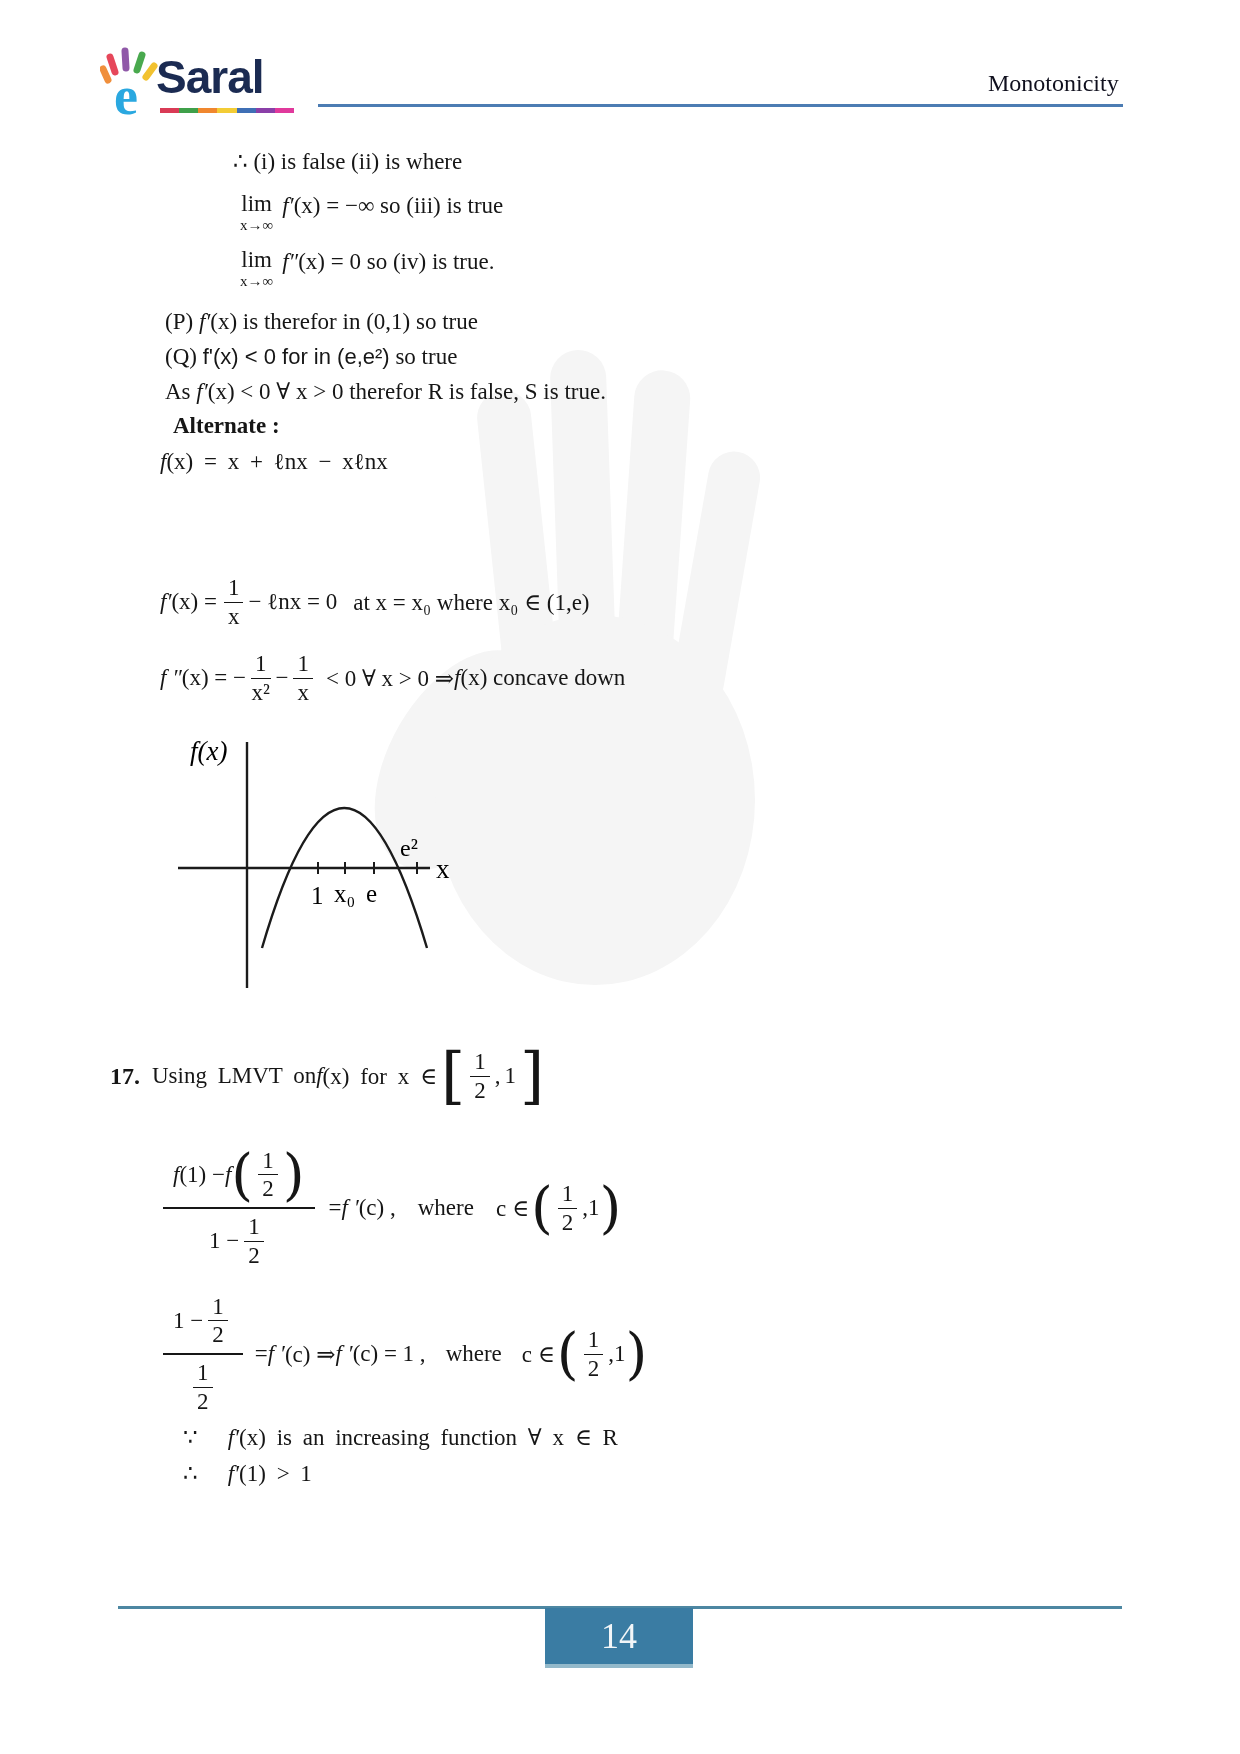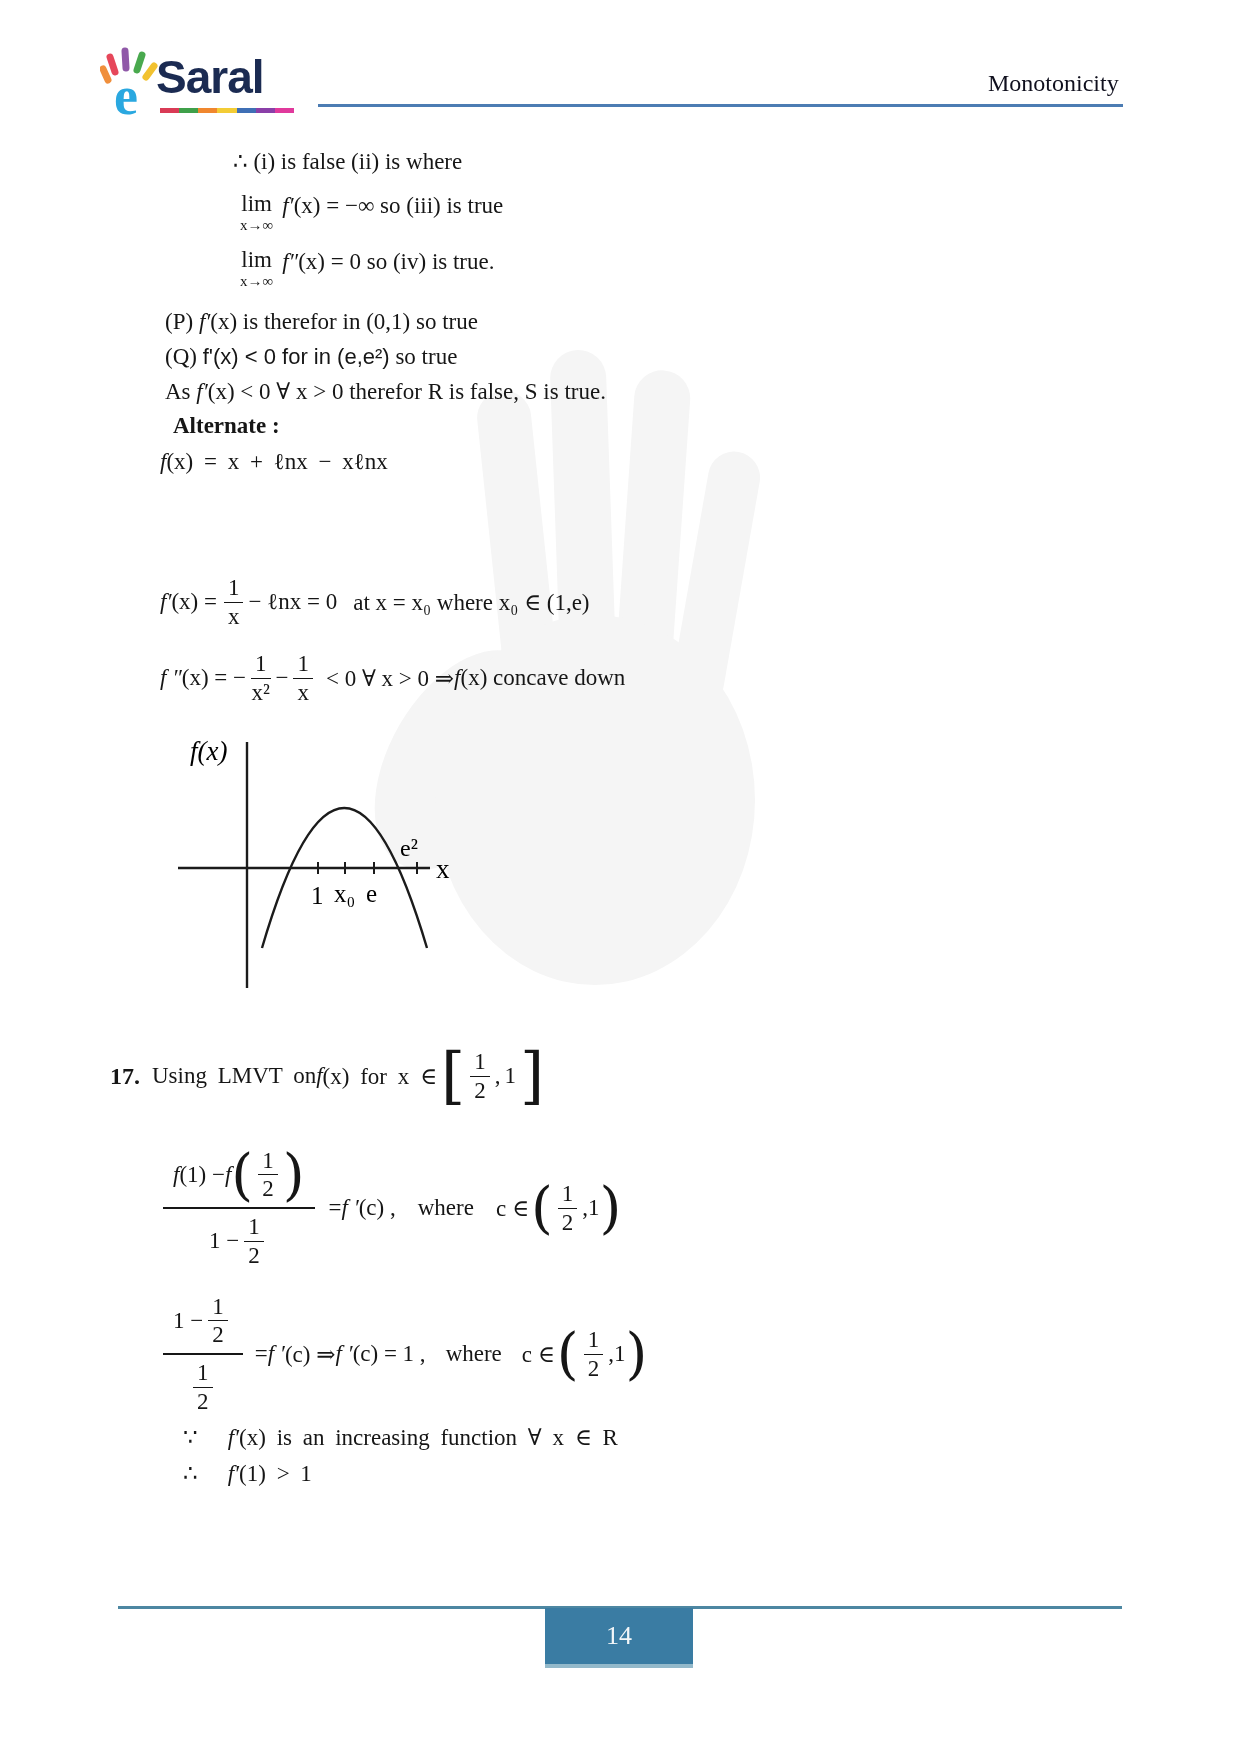--- a/index.html
+++ b/index.html
@@ -43,21 +43,21 @@
 
   
   .logo-name { font-family:"Liberation Sans","DejaVu Sans",sans-serif; font-weight:bold;
                font-size:46px; letter-spacing:-1px; color:#1b2b52; line-height:1; }
   .logo-bar { display:flex; height:5px; width:134px; }
   .logo-bar span { flex:1; }
 
   .footer-box {
     display:flex; align-items:center; justify-content:center;
     background:#3a7ca3; border-bottom:4px solid #93b9ca;
-    color:#f2f6f8; font-size:26px;
+    color:#f2f6f8; font-size:36px;
   }
   svg text { font-family:"Liberation Serif","DejaVu Serif",serif; }
 </style>
 </head>
 <body>
 
 <svg class="abs" style="left:340px;top:330px;" width="480" height="660" viewBox="0 0 480 660">
   <g fill="#f5f5f5">
     <rect x="150" y="60" width="54" height="300" rx="27" transform="rotate(-6 177 210)"></rect>
     <rect x="215" y="20" width="56" height="330" rx="28" transform="rotate(-2 243 185)"></rect>

